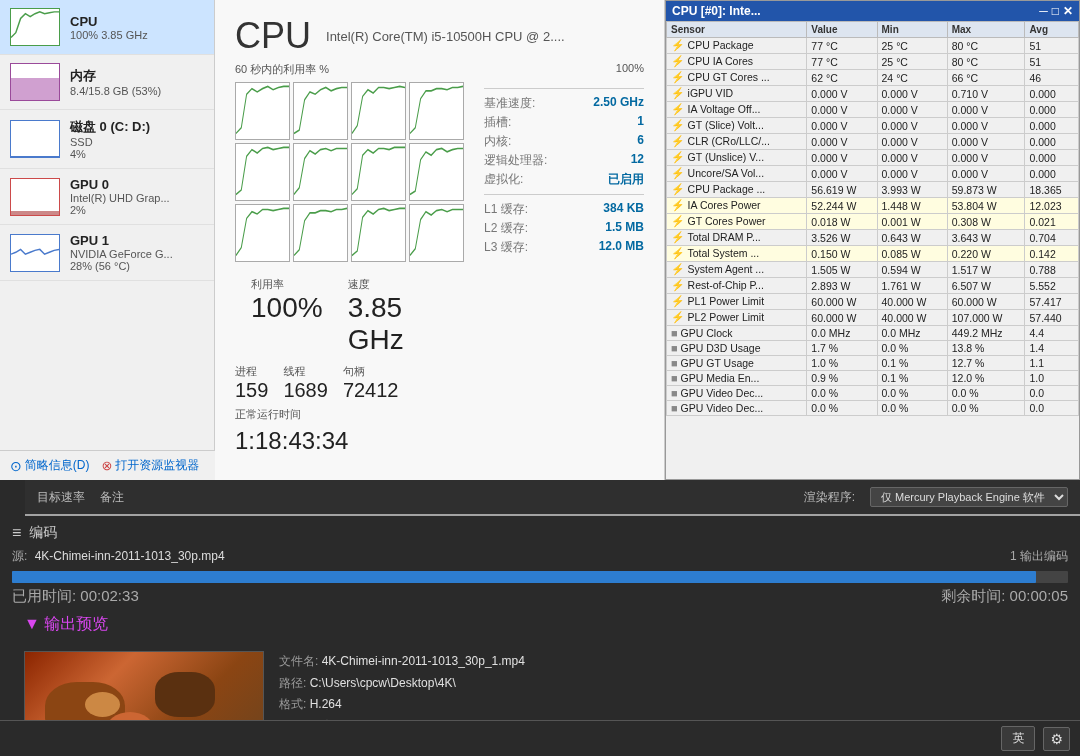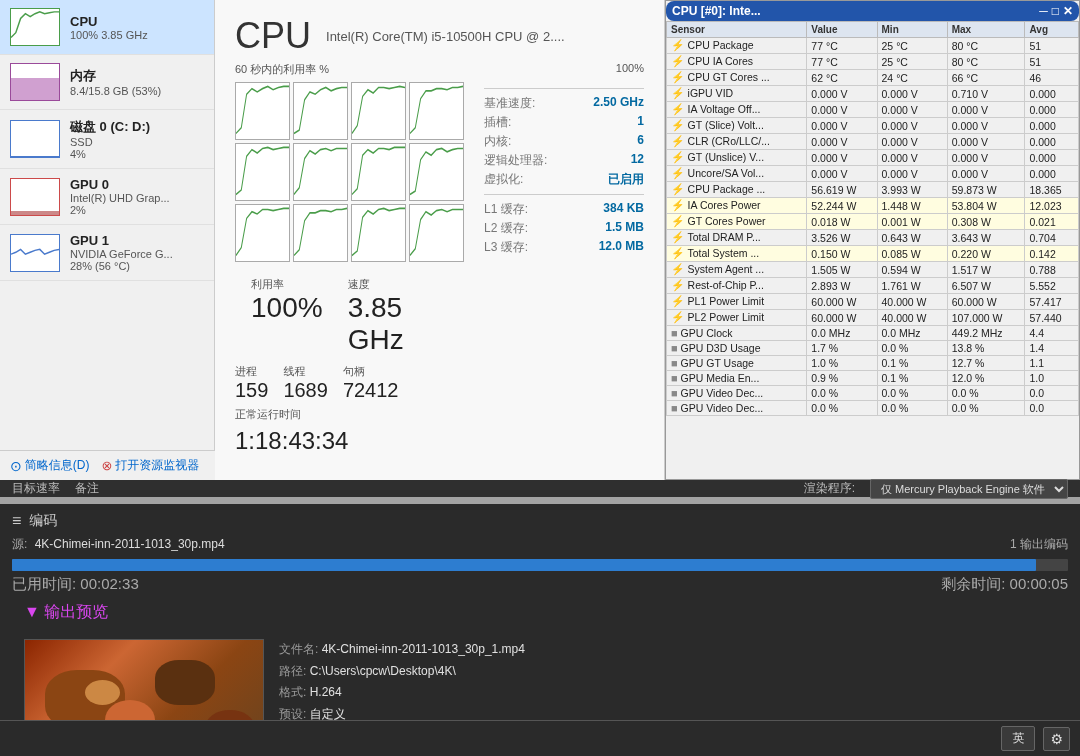--- a/index.html
+++ b/index.html
@@ -111,21 +111,21 @@
       background: #f0f0f0;
       border: 1px solid #999;
       font-size: 11px;
     }
     #hwinfo-header {
       background: #2255aa;
       color: white;
       padding: 3px 6px;
       font-size: 12px;
       font-weight: 600;
-      display: flex; justify-content: space-between; border-radius: 8px;
+      display: flex; justify-content: space-between;
     }
     #hwinfo-table { width: 100%; border-collapse: collapse; }
     #hwinfo-table th {
       background: #dde5f0;
       padding: 2px 4px;
       border: 1px solid #bbb;
       font-size: 10px;
       color: #333;
       text-align: left;
     }
@@ -234,26 +234,27 @@
       color: #ddd;
       padding: 3px 6px;
       font-size: 14px;
       cursor: pointer;
       border-radius: 2px;
     }
 
     
     #render-program-bar {
       background: #2f2f2f;
-      height: 24px;
+      height: 36px;
       display: flex; align-items: center;
       padding: 0 12px;
       font-size: 12px; color: #bbb;
-      border-bottom: 7px solid #a3a3a3;
+      border-bottom: 2px solid #a3a3a3;
       gap: 15px;
+      margin-left: 25px;
     }
 
     
     #cpu-detail-body { display: flex; gap: 20px; }
     #cpu-detail-left { flex: 1; }
     #cpu-detail-right { width: 160px; flex-shrink: 0; }
 
     
     #stats-main { display: flex; gap: 25px; margin: 8px 16px; }
     #stats-secondary { display: flex; gap: 15px; margin: 5px 0; }

